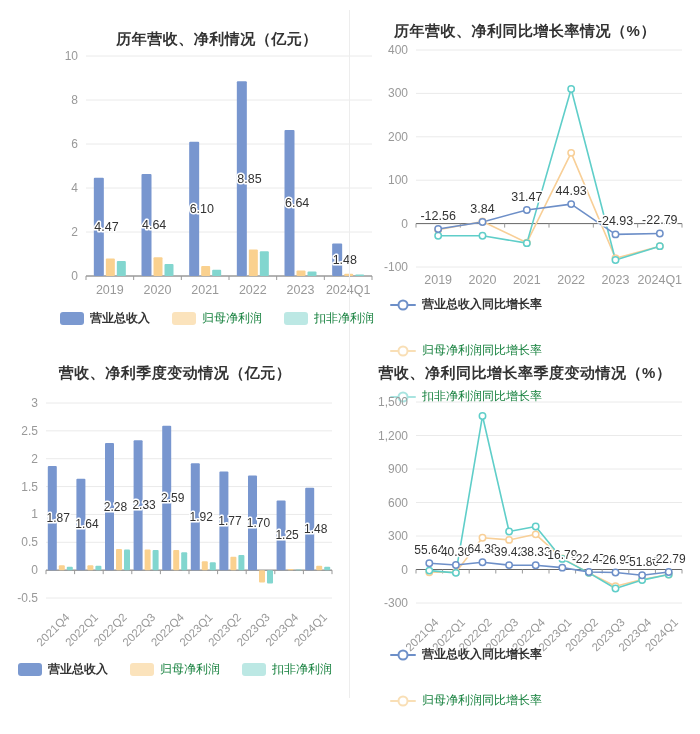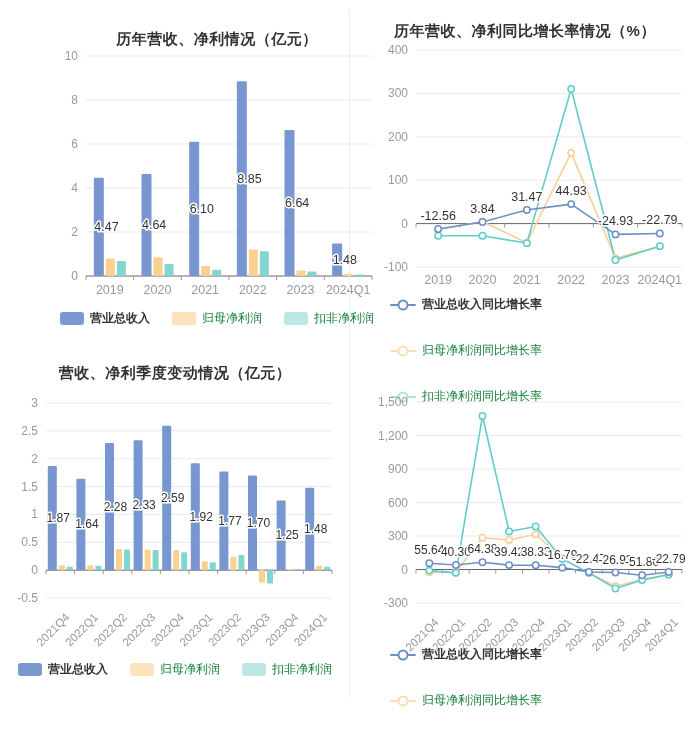--- a/index.html
+++ b/index.html
@@ -286,20 +286,21 @@
           <span class="ltext">归母净利润</span>
         </div>
         <div class="litem">
           <span class="sw" style="background: rgb(188, 232, 228);"></span>
           <span class="ltext">扣非净利润</span>
         </div>
       </div>
   </section>
 
   <section class="quadrant q-br">
+    <h2 class="chart-title">营收、净利同比增长率季度变动情况（%）</h2>
     <svg id="chart-3" class="plot-svg" width="350" height="280" viewBox="0 0 350 280">
         <line x1="66" y1="24" x2="332" y2="24" stroke="#EAEAEA" stroke-width="1"></line>
         <text x="58" y="28" text-anchor="end" font-size="12" class="ytick">1,500</text>
         <line x1="66" y1="57.5" x2="332" y2="57.5" stroke="#EAEAEA" stroke-width="1"></line>
         <text x="58" y="61.5" text-anchor="end" font-size="12" class="ytick">1,200</text>
         <line x1="66" y1="91" x2="332" y2="91" stroke="#EAEAEA" stroke-width="1"></line>
         <text x="58" y="95" text-anchor="end" font-size="12" class="ytick">900</text>
         <line x1="66" y1="124.5" x2="332" y2="124.5" stroke="#EAEAEA" stroke-width="1"></line>
         <text x="58" y="128.5" text-anchor="end" font-size="12" class="ytick">600</text>
         <line x1="66" y1="158" x2="332" y2="158" stroke="#EAEAEA" stroke-width="1"></line>

